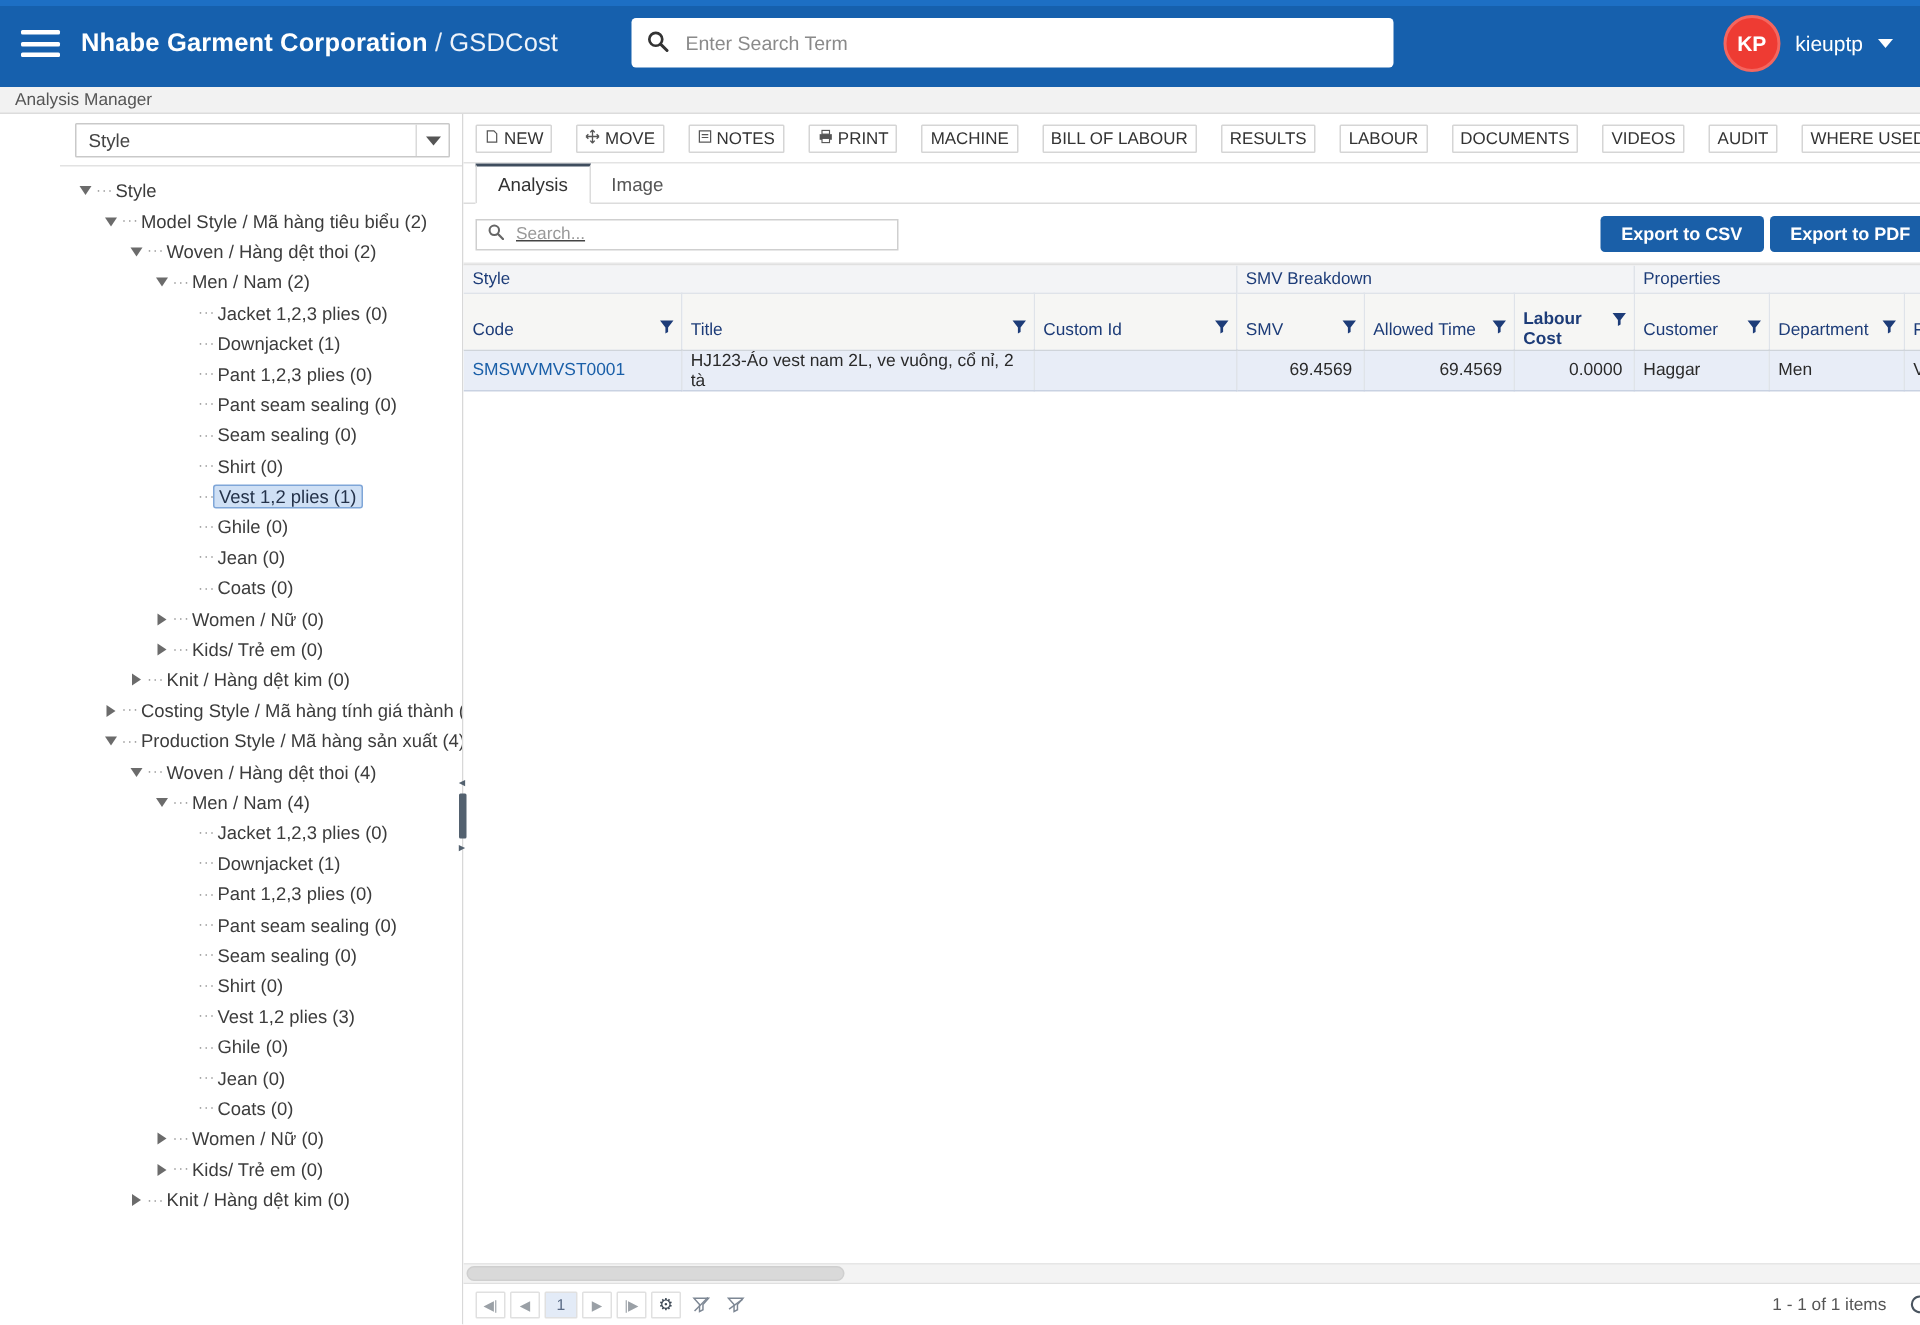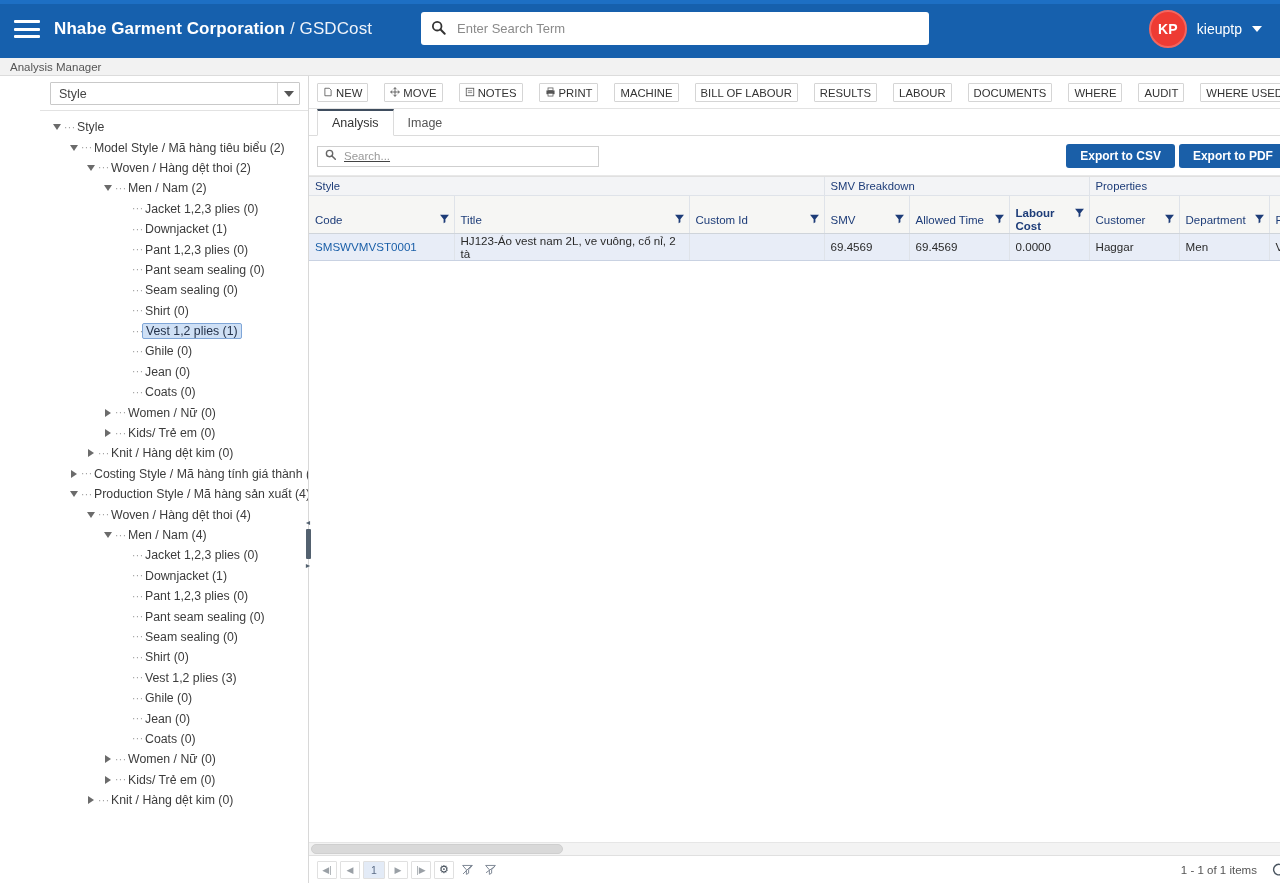--- a/index.html
+++ b/index.html
@@ -176,21 +176,21 @@
     text-align: left; padding: 0 4px 0 6px; vertical-align: bottom;
     border-bottom: 1px solid #cfd4da; position: relative;
   }
   .headrow th .hc { display:flex; align-items:flex-end; justify-content:space-between; padding-bottom:7px; }
   .funnel { flex:none; margin-left: 6px; }
   .datarow td {
     background: #e8edf7; height: 22px; font-size: 11.6px; color:#2a2a2a;
     padding: 0 7px 0 6px; border-bottom: 1px solid #c9d2e2;
   }
   .datarow td.code { color:#1a5fa8; }
-  .datarow td.num { }
+  .datarow td.num { text-align: right; }
 
   
   .vscroll {
     position:absolute; right:0; top:0; bottom:14px; width:14px; background:#f6f6f6;
     border-left:1px solid #e2e2e2;
   }
   .vscroll .thumb { position:absolute; top:0; left:2px; width:10px; height:250px; background:#e3e3e3; border-radius:5px;}
   
   .hscroll {
     position:absolute; left:0; right:14px; bottom:0; height:13px; background:#f3f3f3;
@@ -518,21 +518,21 @@
           <button class="tbtn">
             <span>RESULTS</span>
           </button>
           <button class="tbtn">
             <span>LABOUR</span>
           </button>
           <button class="tbtn">
             <span>DOCUMENTS</span>
           </button>
           <button class="tbtn">
-            <span>WHERE</span>
+            <span>VIDEOS</span>
           </button>
           <button class="tbtn">
             <span>AUDIT</span>
           </button>
           <button class="tbtn">
             <span>WHERE USED</span>
           </button>
         </div>
 
       <div class="tabs" id="tabs">

